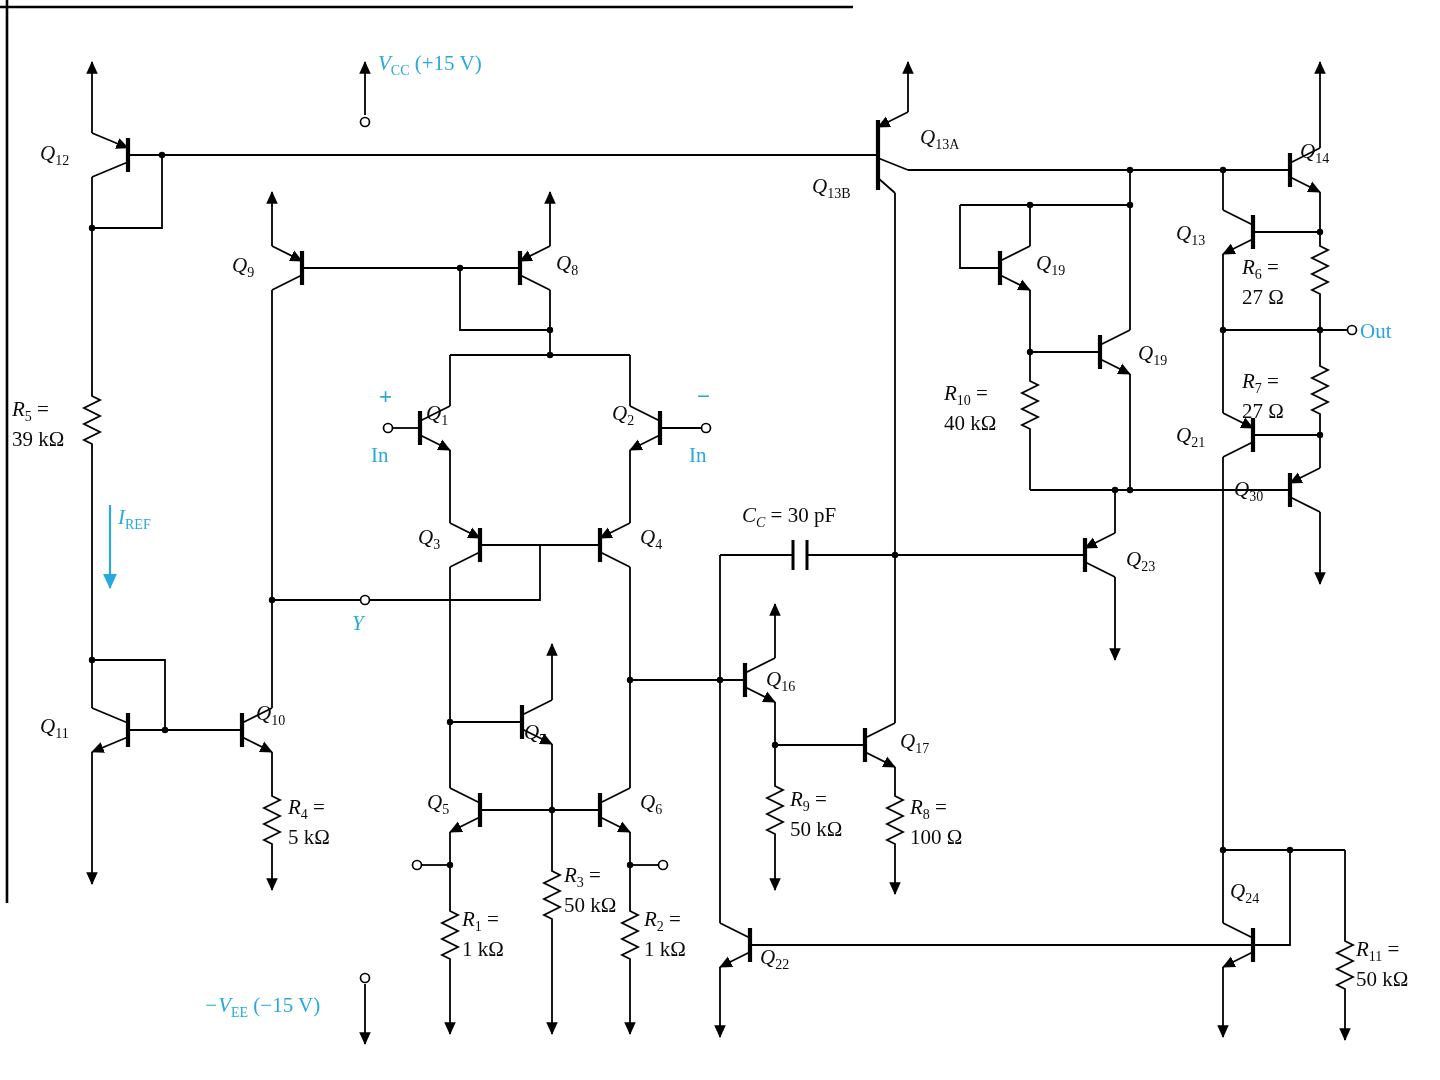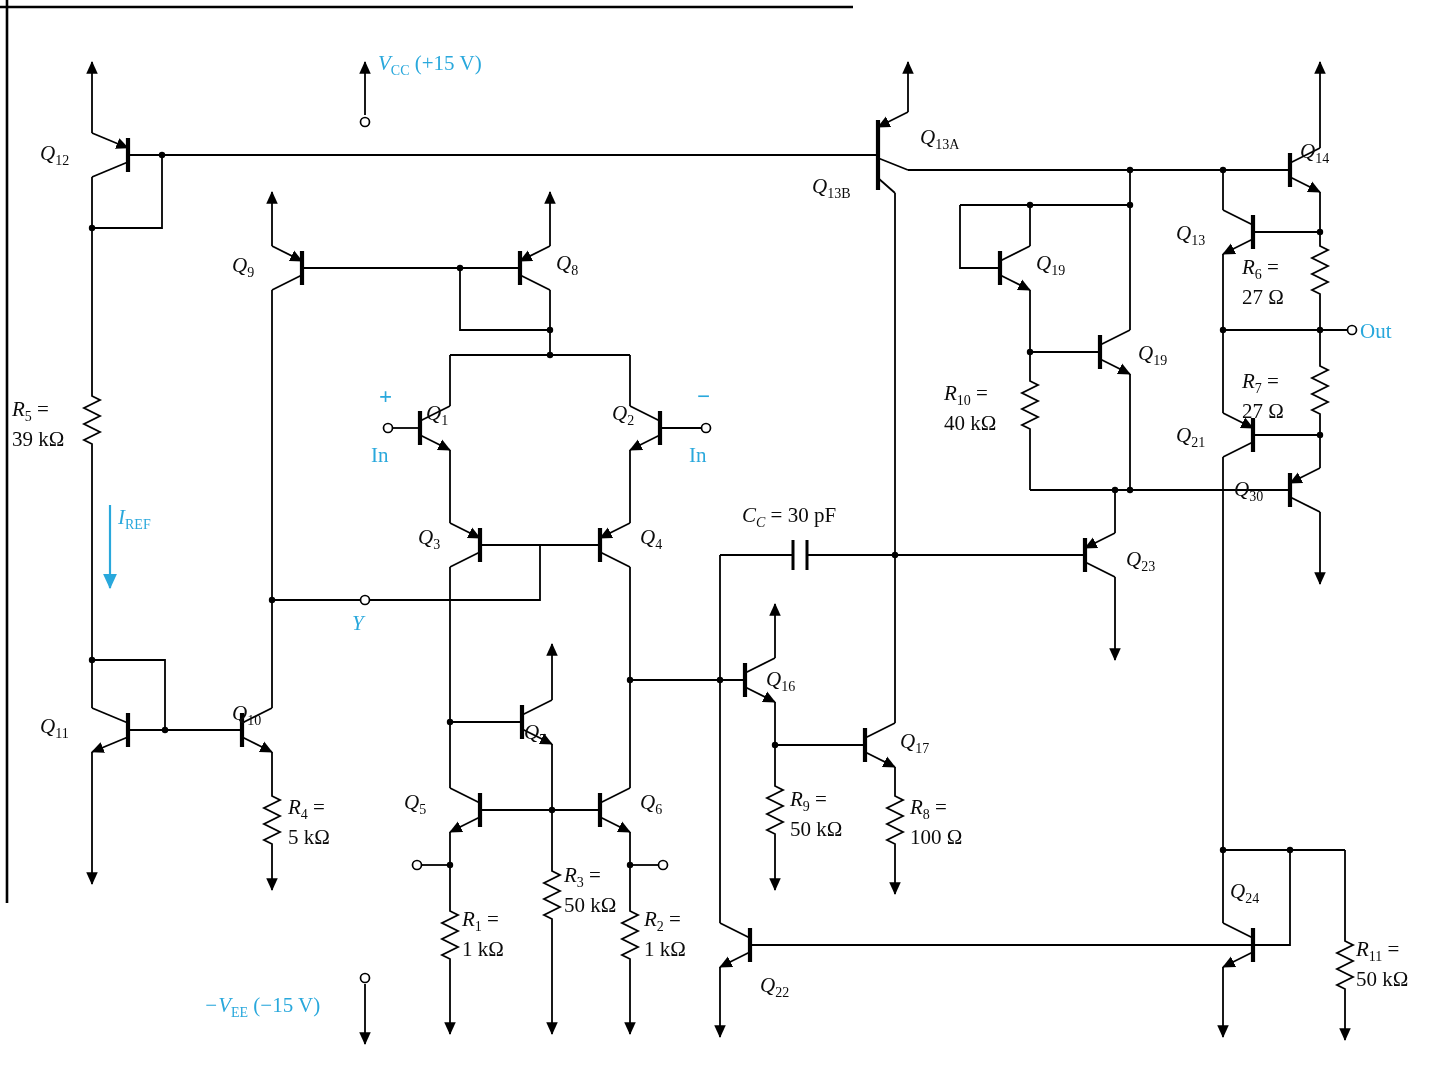--- a/index.html
+++ b/index.html
@@ -361,39 +361,39 @@
     <circle class="dot" cx="1130" cy="490" r="3.2"></circle>
         <circle class="dot" cx="1223" cy="850" r="3.2"></circle>
     <circle class="dot" cx="1290" cy="850" r="3.2"></circle>
   </g>
 </svg>
 
 <div class="lbl" style="left:426px;top:398px"><i>Q</i><sub>1</sub></div>
 <div class="lbl" style="left:612px;top:398px"><i>Q</i><sub>2</sub></div>
 <div class="lbl" style="left:418px;top:522px"><i>Q</i><sub>3</sub></div>
 <div class="lbl" style="left:640px;top:522px"><i>Q</i><sub>4</sub></div>
-<div class="lbl" style="left:404px;top:787px"><i>Q</i><sub>5</sub></div>
+<div class="lbl" style="left:427px;top:787px"><i>Q</i><sub>5</sub></div>
 <div class="lbl" style="left:640px;top:787px"><i>Q</i><sub>6</sub></div>
 <div class="lbl" style="left:524px;top:717px"><i>Q</i><sub>7</sub></div>
 <div class="lbl" style="left:556px;top:248px"><i>Q</i><sub>8</sub></div>
 <div class="lbl" style="left:232px;top:250px"><i>Q</i><sub>9</sub></div>
-<div class="lbl" style="left:232px;top:698px"><i>Q</i><sub>10</sub></div>
+<div class="lbl" style="left:256px;top:698px"><i>Q</i><sub>10</sub></div>
 <div class="lbl" style="left:40px;top:711px"><i>Q</i><sub>11</sub></div>
 <div class="lbl" style="left:40px;top:138px"><i>Q</i><sub>12</sub></div>
 <div class="lbl" style="left:920px;top:122px"><i>Q</i><sub>13A</sub></div>
 <div class="lbl" style="left:812px;top:171px"><i>Q</i><sub>13B</sub></div>
 <div class="lbl" style="left:1300px;top:136px"><i>Q</i><sub>14</sub></div>
 <div class="lbl" style="left:1176px;top:218px"><i>Q</i><sub>13</sub></div>
 <div class="lbl" style="left:766px;top:664px"><i>Q</i><sub>16</sub></div>
 <div class="lbl" style="left:900px;top:726px"><i>Q</i><sub>17</sub></div>
 <div class="lbl" style="left:1138px;top:338px"><i>Q</i><sub>19</sub></div>
 <div class="lbl" style="left:1036px;top:248px"><i>Q</i><sub>19</sub></div>
 <div class="lbl" style="left:1234px;top:474px"><i>Q</i><sub>30</sub></div>
 <div class="lbl" style="left:1176px;top:420px"><i>Q</i><sub>21</sub></div>
-<div class="lbl" style="left:760px;top:970px"><i>Q</i><sub>22</sub></div>
+<div class="lbl" style="left:760px;top:942px"><i>Q</i><sub>22</sub></div>
 <div class="lbl" style="left:1126px;top:544px"><i>Q</i><sub>23</sub></div>
 <div class="lbl" style="left:1230px;top:876px"><i>Q</i><sub>24</sub></div>
 
 <div class="lbl" style="left:462px;top:904px">
       <div><i>R</i><sub>1</sub><span> =</span></div>
       <div>1 kΩ</div>
     </div>
 <div class="lbl" style="left:644px;top:904px">
       <div><i>R</i><sub>2</sub><span> =</span></div>
       <div>1 kΩ</div>

